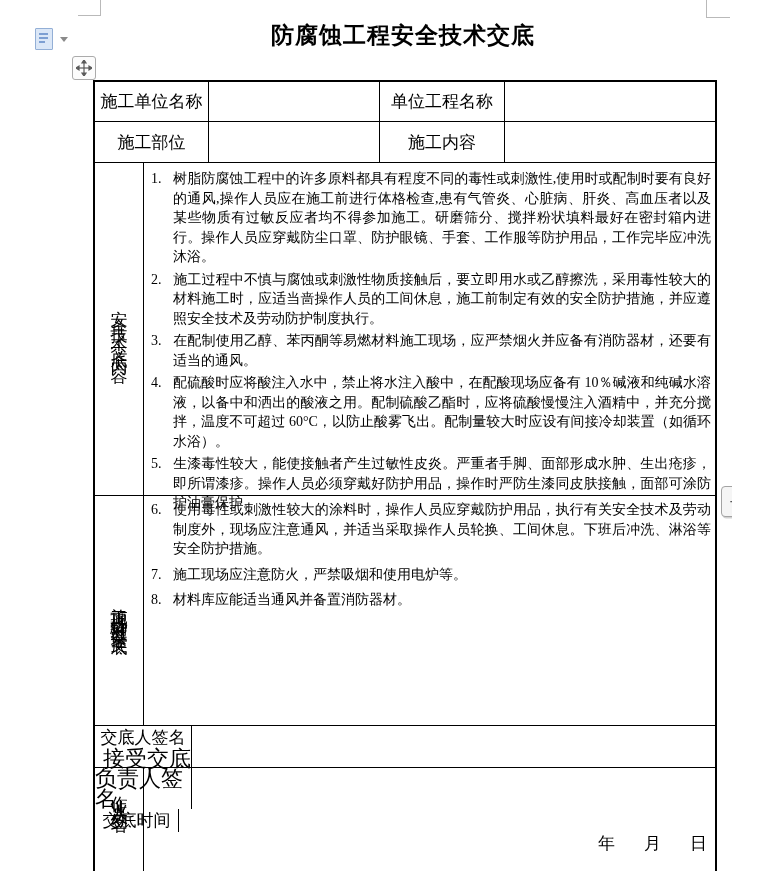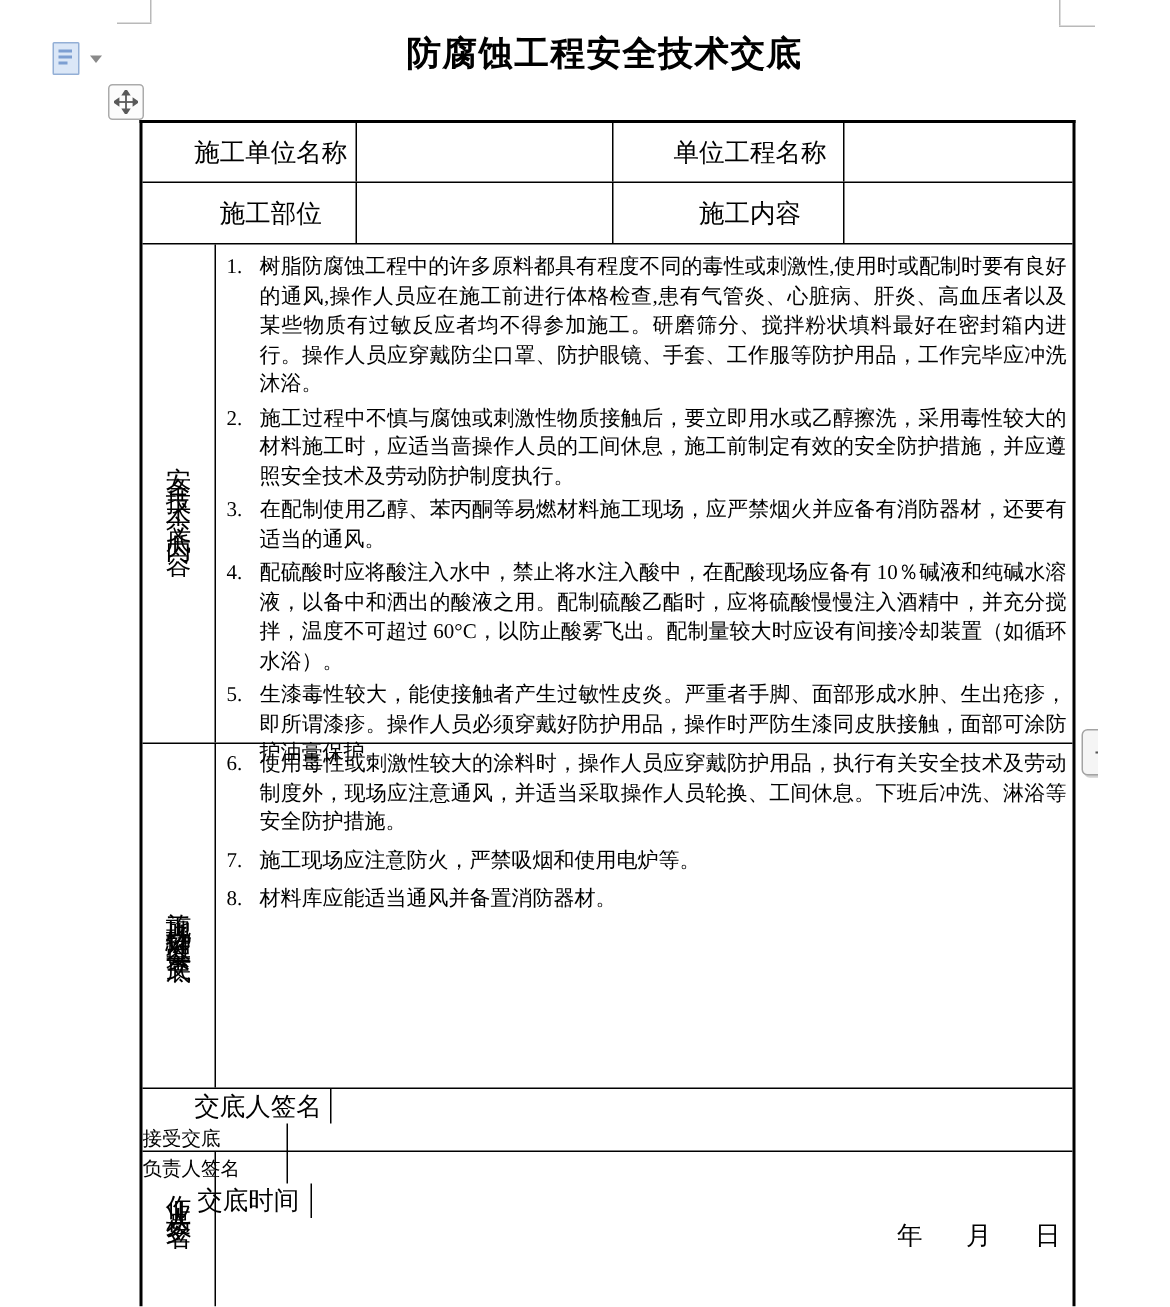--- a/index.html
+++ b/index.html
@@ -41,43 +41,43 @@
   }
   .row{display:flex;box-sizing:border-box;border-bottom:1px solid #000;min-height:0;}
   .row.r-hdr{height:40px;}
   .row.r-hdr2{height:41px;}
   .row.r-s1{height:333px;}
   .row.r-s2{height:230px;}
   .row.r-sig{height:42px;flex-direction:column;}
   .row.r-last{flex:1;border-bottom:none;}
   .c{box-sizing:border-box;border-right:1px solid #000;min-width:0;}
   .c:last-child{border-right:none;}
-  .lab{display:flex;align-items:center;justify-content:center;font-size:17px;text-align:left;margin-left:29px;}
+  .lab{display:flex;align-items:center;justify-content:center;font-size:17px;text-align:left;}
   .w114{width:114px;}.w171{width:171px;}.w125{width:125px;}
   .w97{width:97px;}.w109{width:109px;}.w89{width:89px;}.w84{width:84px;}.w48{width:49px;}
   .grow{flex:1;}
 
   .vlab{display:flex;align-items:center;justify-content:center;}
   .vlab span{
     writing-mode:vertical-rl;text-orientation:upright;
     font-size:17px;line-height:49px;
   }
   .vlab.s1 span{letter-spacing:8px;}
   .vlab.s2 span{letter-spacing:3px;}
   .vlab.worker{align-items:flex-start;padding-top:15px;}
   .vlab.worker span{letter-spacing:4px;}
 
   .content{padding:6px 4px 0 7px;font-size:14px;line-height:19.5px;text-align:justify;}
   .content .item{padding-left:22px;margin-bottom:3px;}
   .content .num{display:inline-block;width:22px;margin-left:-22px;}
   .row.r-s2 .content{padding-top:4px;}
   .row.r-s2 .content .item{margin-bottom:6px;}
 
-  .two-line{display:flex;flex-direction:column;align-items:flex-start;justify-content:center;
-    font-size:13px;line-height:20px;}
+  .two-line{display:flex;flex-direction:column;align-items:flex-end;justify-content:center;
+    font-size:22px;line-height:20px;}
   .date-cell{display:flex;align-items:center;justify-content:flex-end;
     gap:29px;padding-right:8px;font-size:17px;}
 </style>
 </head>
 <body>
 
 <div class="page">
 
   <div class="crop" style="left:100px;top:0;width:1px;height:15px;"></div>
   <div class="crop" style="left:78px;top:15px;width:23px;height:1px;"></div>

